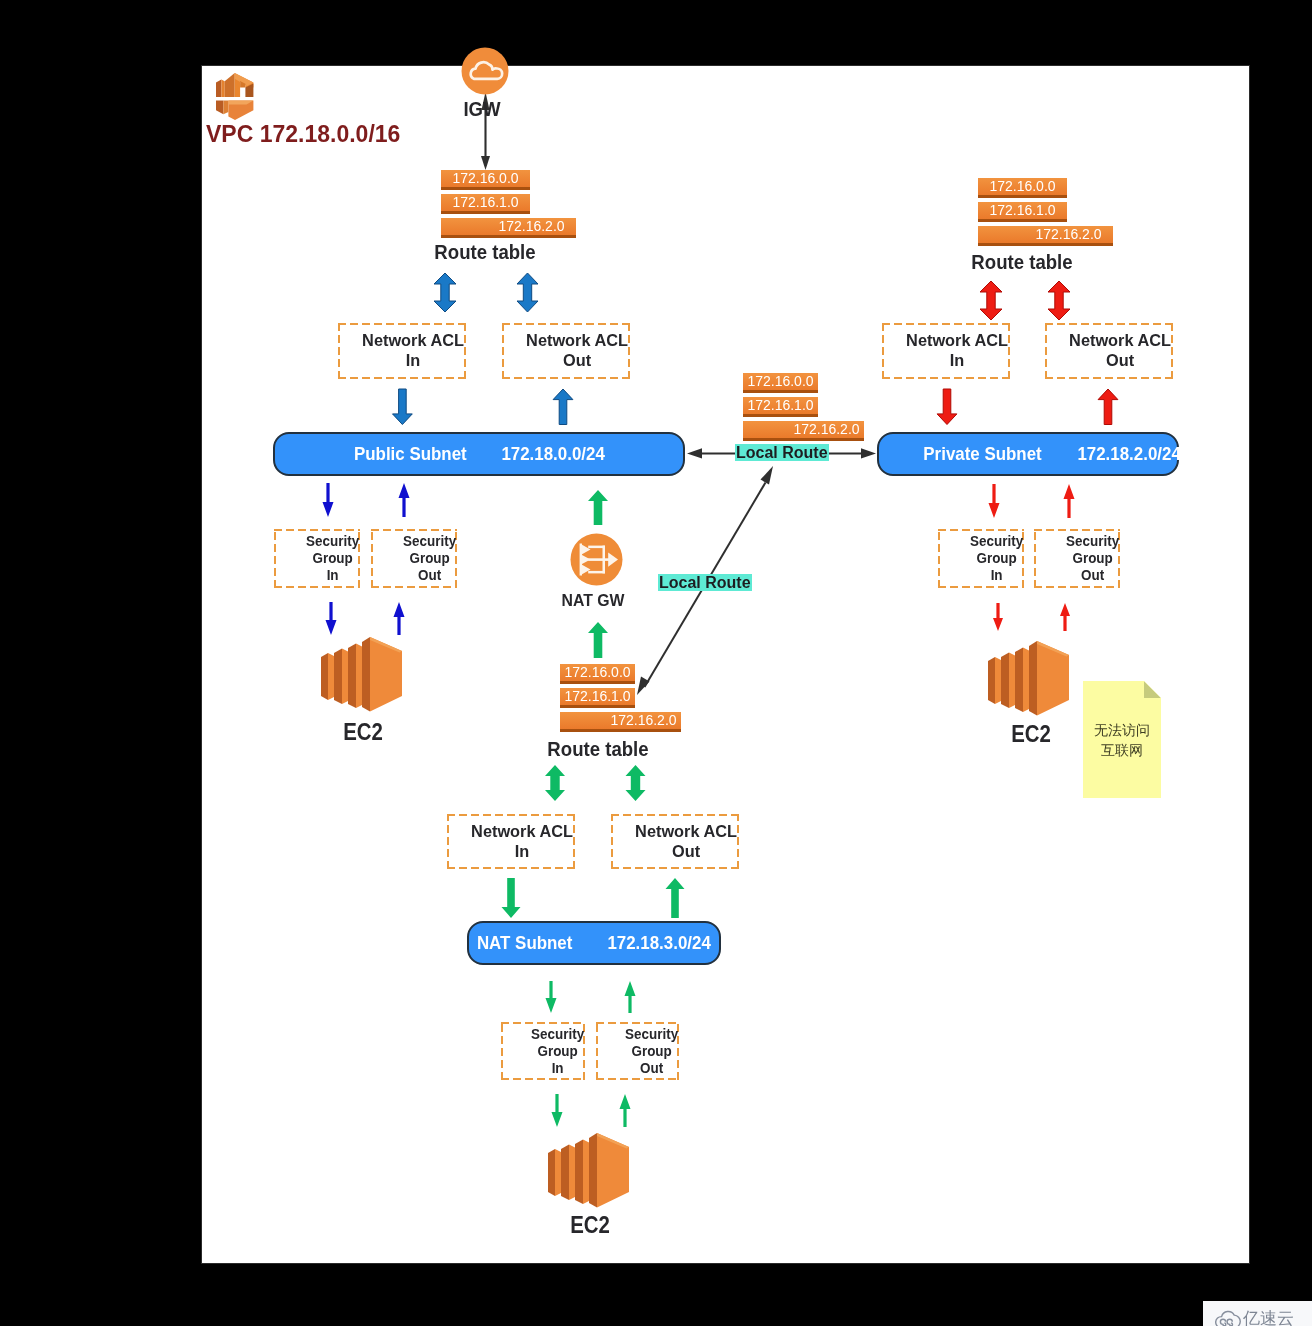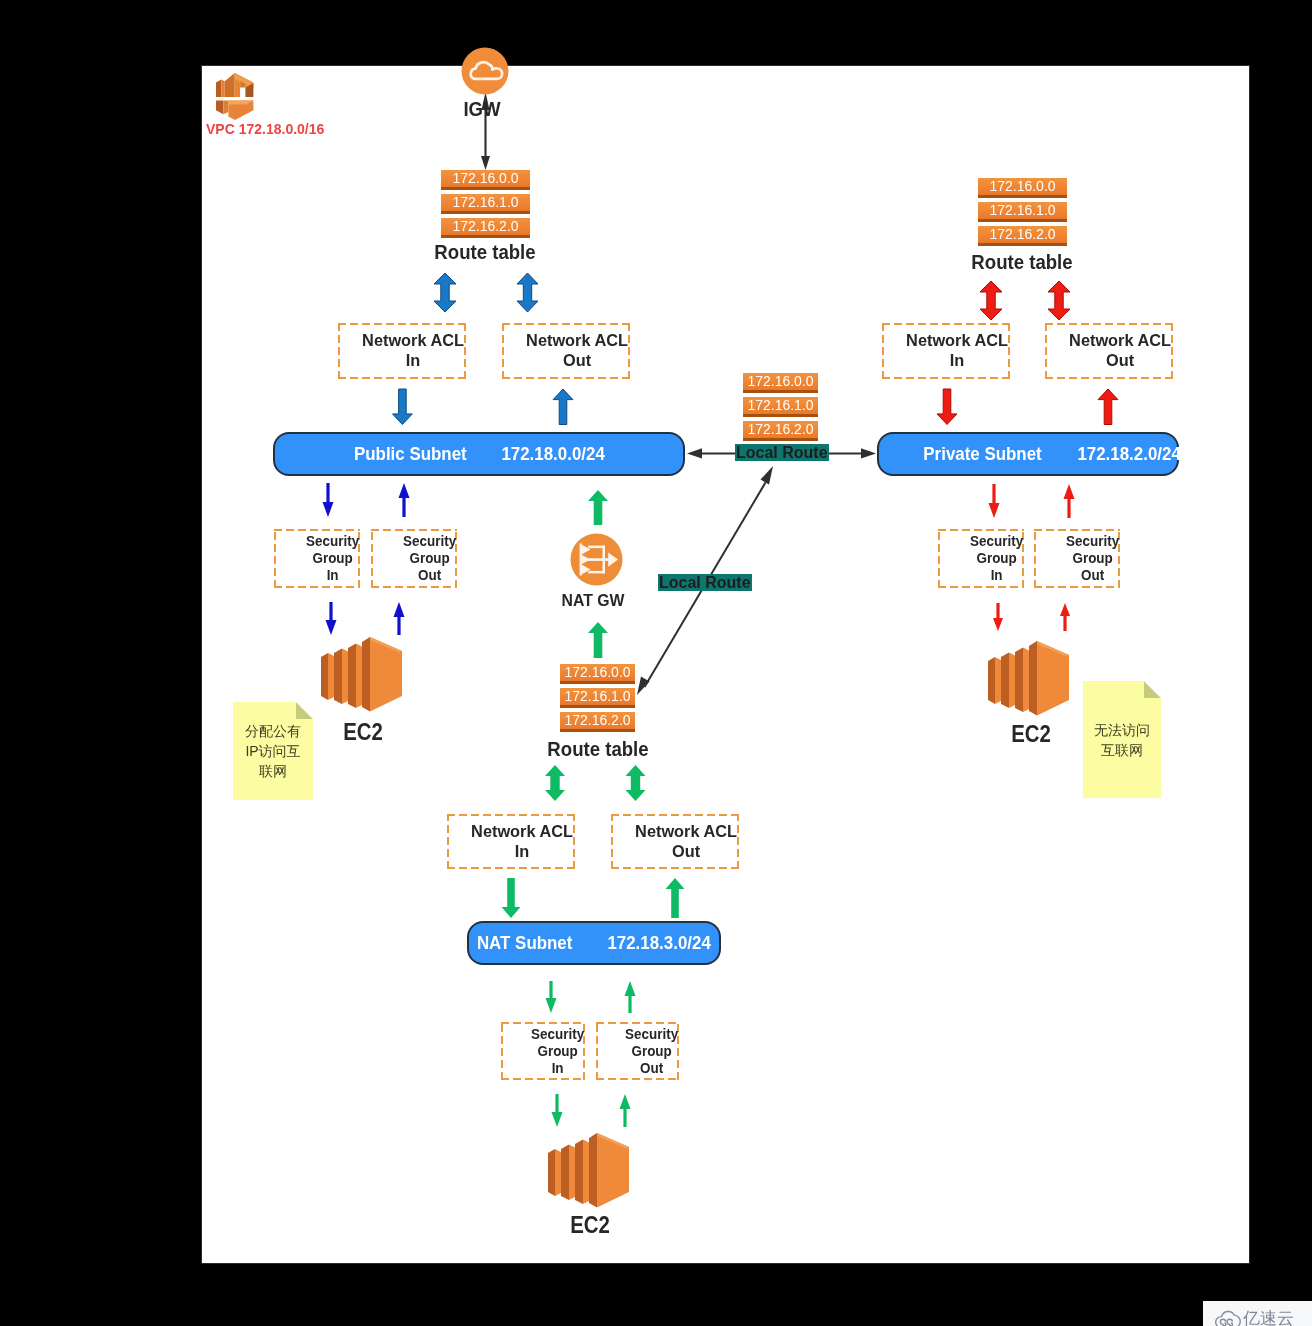--- a/index.html
+++ b/index.html
@@ -6,42 +6,42 @@
   html,body{margin:0;padding:0;background:#000;}
   body{width:1312px;height:1326px;overflow:hidden;
        font-family:"Liberation Sans","DejaVu Sans",sans-serif;}
   #stage{position:relative;width:1312px;height:1326px;background:#000;}
   #canvas{position:absolute;left:201px;top:65px;width:1049px;height:1199px;
           background:#fff;border:1.6px solid #2b2b2b;box-sizing:border-box;}
 
   .abs{position:absolute;}
 
   
-  .vpc-label{font-size:14px;font-weight:700;color:#ef4444;white-space:nowrap;
+  .vpc-label{font-size:23px;font-weight:700;color:#7f1d1d;white-space:nowrap;
              font-family:"Liberation Sans",sans-serif;}
   .node-cap{font-size:20px;font-weight:700;color:#27272b;white-space:nowrap;
             text-align:center;font-family:"Liberation Sans",sans-serif;
             transform:scaleX(.93);transform-origin:50% 50%;}
   .rt-cap{font-size:20px;font-weight:700;color:#27272b;white-space:nowrap;
           text-align:center;font-family:"Liberation Sans",sans-serif;
           transform:scaleX(.93);transform-origin:50% 50%;}
   .ec2-cap{font-size:24px;font-weight:700;color:#27272b;white-space:nowrap;text-align:center;
            font-family:"Liberation Sans",sans-serif;transform:scaleX(.85);transform-origin:50% 50%;}
   .lr-label{font-size:16px;font-weight:700;color:#1d1d20;white-space:nowrap;
-            font-family:"Liberation Sans",sans-serif;background:#0f766e;
+            font-family:"Liberation Sans",sans-serif;background:#5eead4;
             padding:1px 1px;line-height:15px;}
 
   
   .rt{position:absolute;}
   .rt .row{height:17px;width:100%;box-sizing:content-box;
            background:linear-gradient(180deg,#f2933f 0%,#ea7a2b 100%);
            border-bottom:3px solid #a8500f;
            color:#fff;font-size:14px;line-height:16px;text-align:center;
            margin-bottom:4px;font-family:"Liberation Sans",sans-serif;}
-  .rt .row:last-child{margin-bottom:12px;}
+  .rt .row:last-child{margin-bottom:12px;padding-left:46px;}
 
   
   .dbox{position:absolute;background:transparent;
         box-sizing:border-box;display:flex;align-items:center;justify-content:flex-end;
         background-image:
           repeating-linear-gradient(90deg,#eb9b3f 0 8px,transparent 8px 12px),
           repeating-linear-gradient(90deg,#eb9b3f 0 8px,transparent 8px 12px),
           repeating-linear-gradient(0deg,#eb9b3f 0 8px,transparent 8px 12px),
           repeating-linear-gradient(0deg,#eb9b3f 0 8px,transparent 8px 12px);
         background-size:100% 2.2px,100% 2.2px,2.2px 100%,2.2px 100%;
@@ -346,24 +346,20 @@
         <path d="M41 8 L49 3 L49 77.5 L41 73 Z" fill="#bd5e22"></path>
         <path d="M49 3 L81 17 L81 62 L49 77.5 Z" fill="#ef8a3a"></path>
         <path d="M49 3 L81 17 L78.5 18.5 L49 6 Z" fill="#f2a155"></path>
       </svg>
     </div>
     <div class="abs ec2-cap" style="left:344px;top:1145px;width:88px;">EC2</div>
 
     <div class="abs lr-label" style="left:533px;top:378px;">Local Route</div>
     <div class="abs lr-label" style="left:456px;top:508px;">Local Route</div>
 
-    <div class="note" style="left:31px;top:636px;width:80px;height:98px;">
-      <div class="fold"></div>
-      <div class="txt">分配公有IP访问互联网</div>
-    </div>
     <div class="note" style="left:881px;top:615px;width:78px;height:117px;">
       <div class="fold"></div>
       <div class="txt">无法访问互联网</div>
     </div>
 
   </div>
 
   <div class="abs" style="left:461px;top:47px;">
     <svg width="48" height="48" viewBox="0 0 48 48">
       <circle cx="24" cy="24" r="23.5" fill="#f08c3a"></circle>

